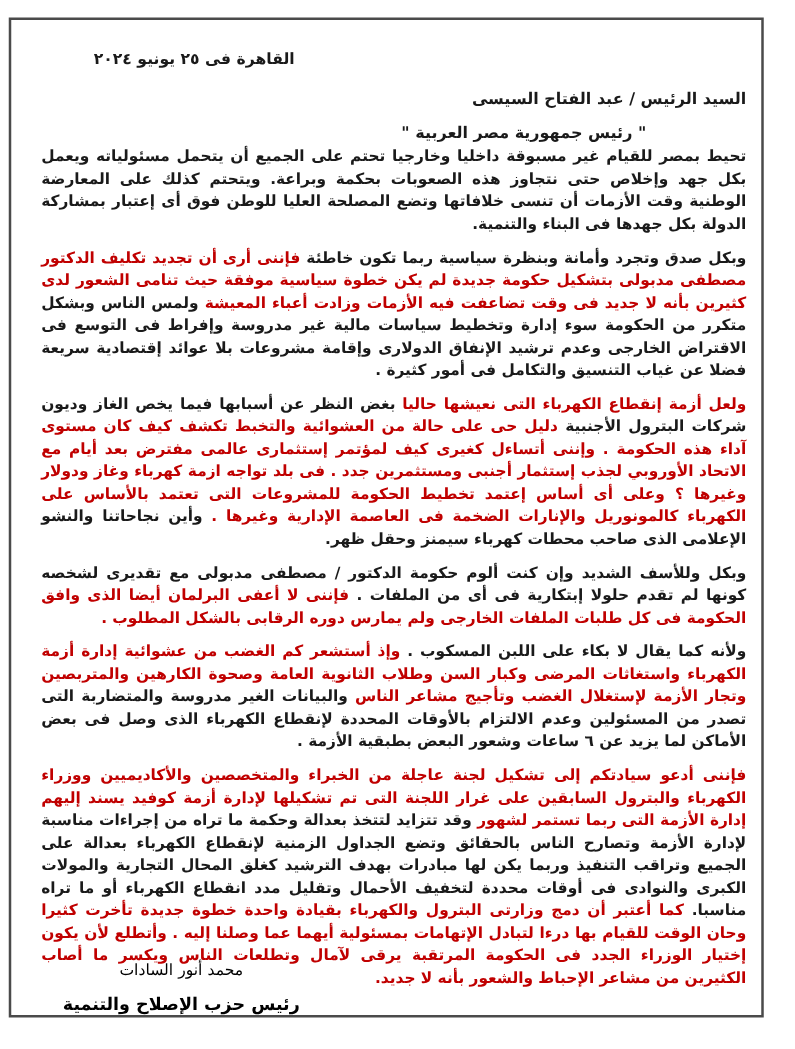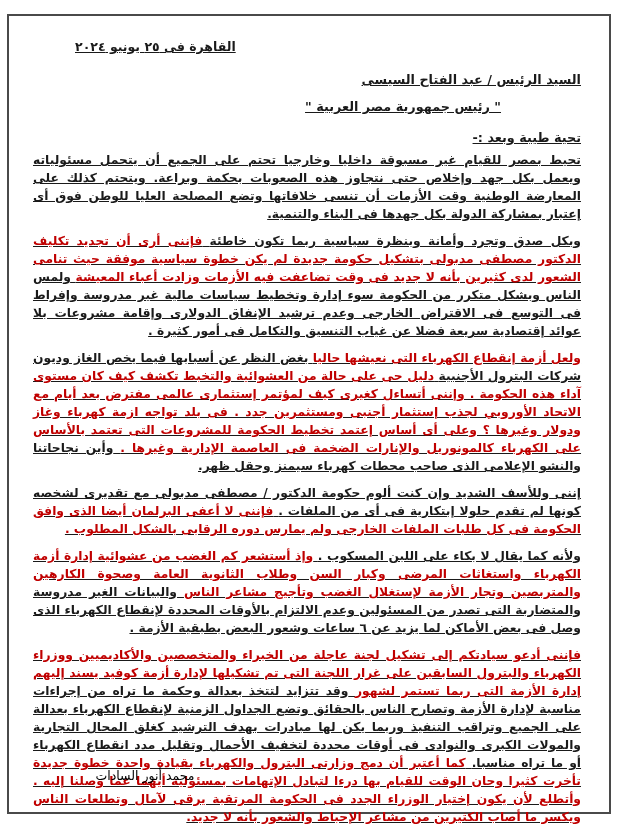--- a/index.html
+++ b/index.html
@@ -10,26 +10,25 @@
     -webkit-font-smoothing:antialiased;
     overflow:hidden;
   }
   .page-frame{
     position:absolute;left:7px;top:14px;width:604px;height:800px;
     border:2px solid var(--frame,#4a4a4a);
     box-sizing:border-box;background:#ffffff;
   }
   .content{
     direction:rtl;
-    padding:20px 28px 0 24px;
+    padding:20px 12px 0 24px;
     color:var(--ink,#1a1a1a);
     font-weight:bold;
     font-size:12.3px;
     line-height:18px;
-    text-decoration:underline;
   }
   .date-line{
     direction:rtl;
     text-align:left;
     padding-left:42px;
     margin-top:2px;
     font-size:12.5px;
     white-space:nowrap;
   }
   .recipient-line{margin-top:15px;font-size:12.8px;}
@@ -66,32 +65,32 @@
 
 <div class="page-frame">
   <div class="content">
 
     <div class="date-line">القاهرة فى ٢٥ يونيو ٢٠٢٤</div>
 
     <div class="recipient-line">السيد الرئيس / عبد الفتاح السيسى</div>
 
     <div class="recipient-title-line">" رئيس جمهورية مصر العربية "</div>
 
-    <div class="salutation-line">تحية طيبة وبعد :-</div>
 
     <div class="para"><span class="seg-black">تحيط بمصر للقيام غير مسبوقة داخليا وخارجيا تحتم على الجميع أن يتحمل مسئولياته ويعمل بكل جهد وإخلاص حتى نتجاوز هذه الصعوبات بحكمة وبراعة. ويتحتم كذلك على المعارضة الوطنية وقت الأزمات أن تنسى خلافاتها وتضع المصلحة العليا للوطن فوق أى إعتبار بمشاركة الدولة بكل جهدها فى البناء والتنمية.</span></div>
 
     <div class="para"><span class="seg-black">وبكل صدق وتجرد وأمانة وبنظرة سياسية ربما تكون خاطئة</span> <span class="seg-red">فإننى أرى أن تجديد تكليف الدكتور مصطفى مدبولى بتشكيل حكومة جديدة لم يكن خطوة سياسية موفقة حيث تنامى الشعور لدى كثيرين بأنه لا جديد فى وقت تضاعفت فيه الأزمات وزادت أعباء المعيشة</span> <span class="seg-black">ولمس الناس وبشكل متكرر من الحكومة سوء إدارة وتخطيط سياسات مالية غير مدروسة وإفراط فى التوسع فى الاقتراض الخارجى وعدم ترشيد الإنفاق الدولارى وإقامة مشروعات بلا عوائد إقتصادية سريعة فضلا عن غياب التنسيق والتكامل فى أمور كثيرة .</span></div>
 
     <div class="para"><span class="seg-red">ولعل أزمة إنقطاع الكهرباء التى نعيشها حاليا</span> <span class="seg-black">بغض النظر عن أسبابها فيما يخص الغاز وديون شركات البترول الأجنبية</span> <span class="seg-red">دليل حى على حالة من العشوائية والتخبط تكشف كيف كان مستوى آداء هذه الحكومة . وإننى أتساءل كغيرى كيف لمؤتمر إستثمارى عالمى مفترض بعد أيام مع الاتحاد الأوروبي لجذب إستثمار أجنبى ومستثمرين جدد . فى بلد تواجه ازمة كهرباء وغاز ودولار وغيرها ؟ وعلى أى أساس إعتمد تخطيط الحكومة للمشروعات التى تعتمد بالأساس على الكهرباء كالمونوريل والإنارات الضخمة فى العاصمة الإدارية وغيرها .</span> <span class="seg-black">وأين نجاحاتنا والنشو الإعلامى الذى صاحب محطات كهرباء سيمنز وحقل ظهر.</span></div>
 
-    <div class="para"><span class="seg-black">إننى وللأسف الشديد وإن كنت ألوم حكومة الدكتور / مصطفى مدبولى مع تقديرى لشخصه كونها لم تقدم حلولا إبتكارية فى أى من الملفات .</span> <span class="seg-red">فإننى لا أعفى البرلمان أيضا الذى وافق الحكومة فى كل طلبات الملفات الخارجى ولم يمارس دوره الرقابى بالشكل المطلوب .</span></div>
+    <div class="para"><span class="seg-black">وبكل وللأسف الشديد وإن كنت ألوم حكومة الدكتور / مصطفى مدبولى مع تقديرى لشخصه كونها لم تقدم حلولا إبتكارية فى أى من الملفات .</span> <span class="seg-red">فإننى لا أعفى البرلمان أيضا الذى وافق الحكومة فى كل طلبات الملفات الخارجى ولم يمارس دوره الرقابى بالشكل المطلوب .</span></div>
 
     <div class="para"><span class="seg-black">ولأنه كما يقال لا بكاء على اللبن المسكوب .</span> <span class="seg-red">وإذ أستشعر كم الغضب من عشوائية إدارة أزمة الكهرباء واستغاثات المرضى وكبار السن وطلاب الثانوية العامة وصحوة الكارهين والمتربصين وتجار الأزمة لإستغلال الغضب وتأجيج مشاعر الناس</span> <span class="seg-black">والبيانات الغير مدروسة والمتضاربة التى تصدر من المسئولين وعدم الالتزام بالأوقات المحددة لإنقطاع الكهرباء الذى وصل فى بعض الأماكن لما يزيد عن ٦ ساعات وشعور البعض بطبقية الأزمة .</span></div>
 
     <div class="para"><span class="seg-red">فإننى أدعو سيادتكم إلى تشكيل لجنة عاجلة من الخبراء والمتخصصين والأكاديميين ووزراء الكهرباء والبترول السابقين على غرار اللجنة التى تم تشكيلها لإدارة أزمة كوفيد يسند إليهم إدارة الأزمة التى ربما تستمر لشهور</span> <span class="seg-black">وقد تتزايد لتتخذ بعدالة وحكمة ما تراه من إجراءات مناسبة لإدارة الأزمة وتصارح الناس بالحقائق وتضع الجداول الزمنية لإنقطاع الكهرباء بعدالة على الجميع وتراقب التنفيذ وربما يكن لها مبادرات بهدف الترشيد كغلق المحال التجارية والمولات الكبرى والنوادى فى أوقات محددة لتخفيف الأحمال وتقليل مدد انقطاع الكهرباء أو ما تراه مناسبا.</span> <span class="seg-red">كما أعتبر أن دمج وزارتى البترول والكهرباء بقيادة واحدة خطوة جديدة تأخرت كثيرا وحان الوقت للقيام بها درءا لتبادل الإتهامات بمسئولية أيهما عما وصلنا إليه . وأتطلع لأن يكون إختيار الوزراء الجدد فى الحكومة المرتقبة يرقى لآمال وتطلعات الناس ويكسر ما أصاب الكثيرين من مشاعر الإحباط والشعور بأنه لا جديد.</span></div>
 
   </div>
 </div>
 
 <div class="signature">
   <div class="signature-name">محمد أنور السادات</div>
+  <div class="signature-title">رئيس حزب الإصلاح والتنمية</div>
 </div>
 
 </body></html>

